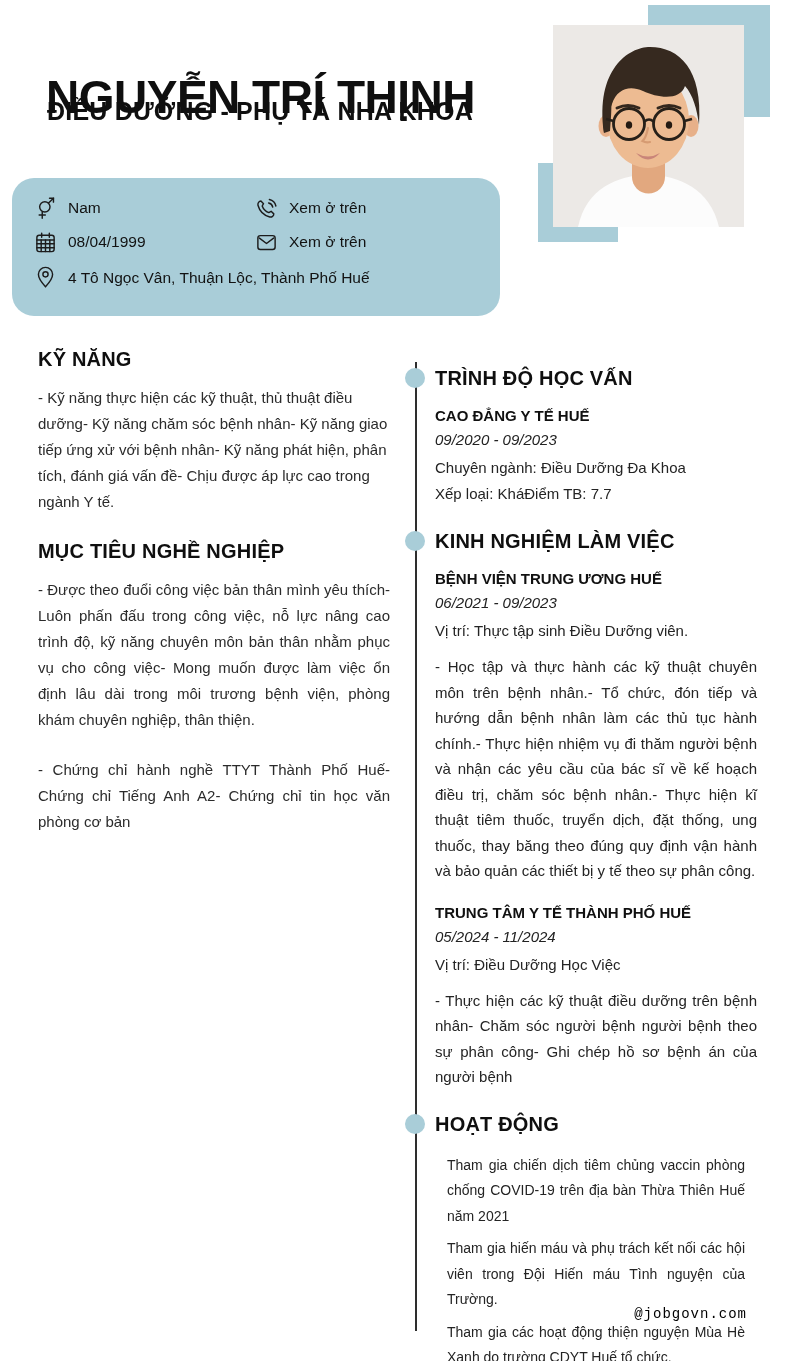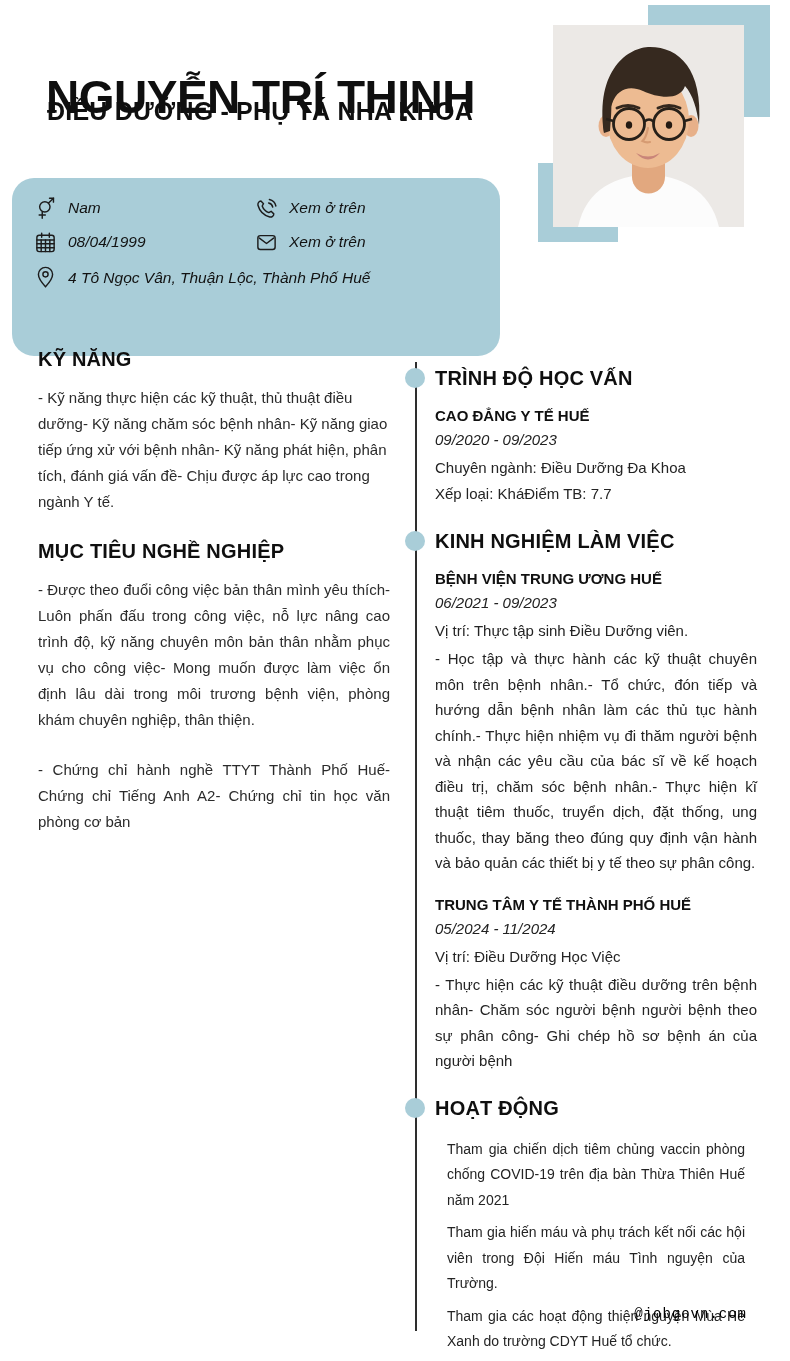--- a/index.html
+++ b/index.html
@@ -19,23 +19,22 @@
   }
 
   
   .sq-top    { position:absolute; left:648px; top:5px;   width:122px; height:112px; }
   .sq-bottom { position:absolute; left:538px; top:163px; width:80px;  height:79px;  }
   .photo     { position:absolute; left:553px; top:25px;  width:191px; height:202px; overflow:hidden; }
   .photo svg { display:block; }
 
   
   .info {
-    position:absolute; left:12px; top:178px; width:488px; height:178px;
+    position:absolute; left:12px; top:178px; width:488px; height:138px;
     border-radius:22px;
-    font-style:italic;
   }
   .info-item {
     position:absolute; display:flex; align-items:center; gap:11px;
     font-size:15.5px; color:#121212; white-space:nowrap;
   }
   .info-item svg { flex:0 0 auto; display:block; }
   .pos-gender  { left:22px;  top:17px;  height:26px; }
   .pos-phone   { left:243px; top:17px;  height:26px; }
   .pos-dob     { left:22px;  top:51px;  height:26px; }
   .pos-email   { left:243px; top:51px;  height:26px; }
@@ -60,21 +59,21 @@
   }
   .body-text.ragged { text-align:left; }
   .left-block { margin-bottom:2px; }
 
   .r-block   { margin-bottom:22px; }
   .entry     { margin-bottom:20px; }
   .entry:last-child { margin-bottom:0; }
   .entry-org    { margin:0 0 7px;  font-size:15px; font-weight:700; color:#101010; }
   .entry-period { margin:0 0 7px;  font-size:15px; font-style:italic; color:#222; }
   .entry-line   { margin:0; font-size:15px; line-height:26px; color:#242424; }
-  .entry-details{ margin:2px 0 0; font-size:15px; line-height:25.5px; color:#242424; text-align:justify; }
+  .entry-details{ margin:10px 0 0; font-size:15px; line-height:25.5px; color:#242424; text-align:justify; }
 
   .activities p { margin:0 12px 7px; font-size:14px; line-height:25.5px; color:#242424; text-align:justify; }
   .activities p:last-child { margin-bottom:0; }
 
   .watermark {
     position:absolute; top:1306px; right:43px;
     font-family:"Liberation Mono", "DejaVu Sans Mono", monospace;
     font-size:14px; letter-spacing:1px; color:#000000;
   }
 </style>

